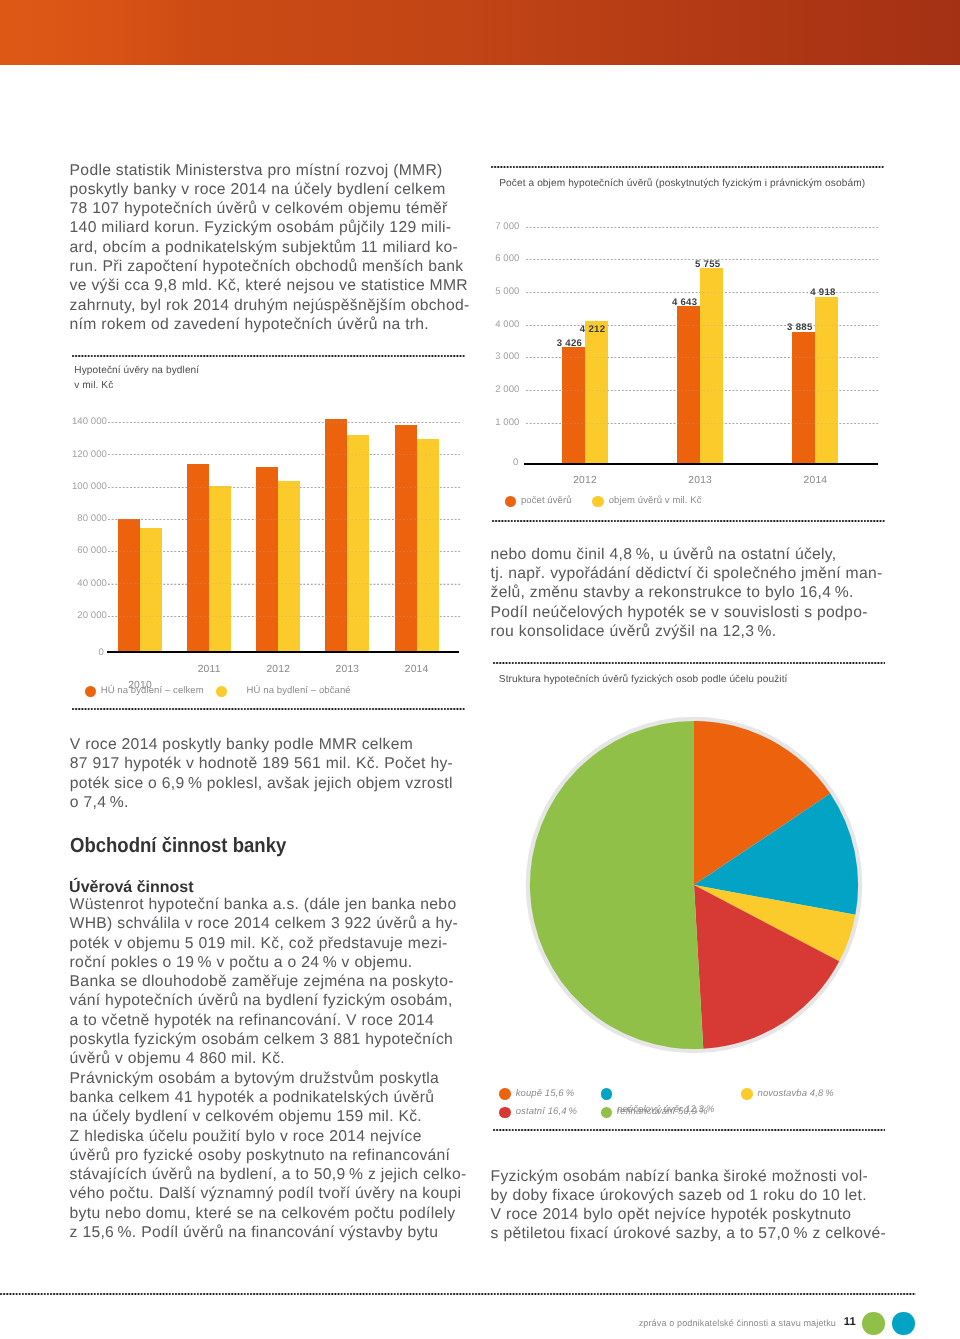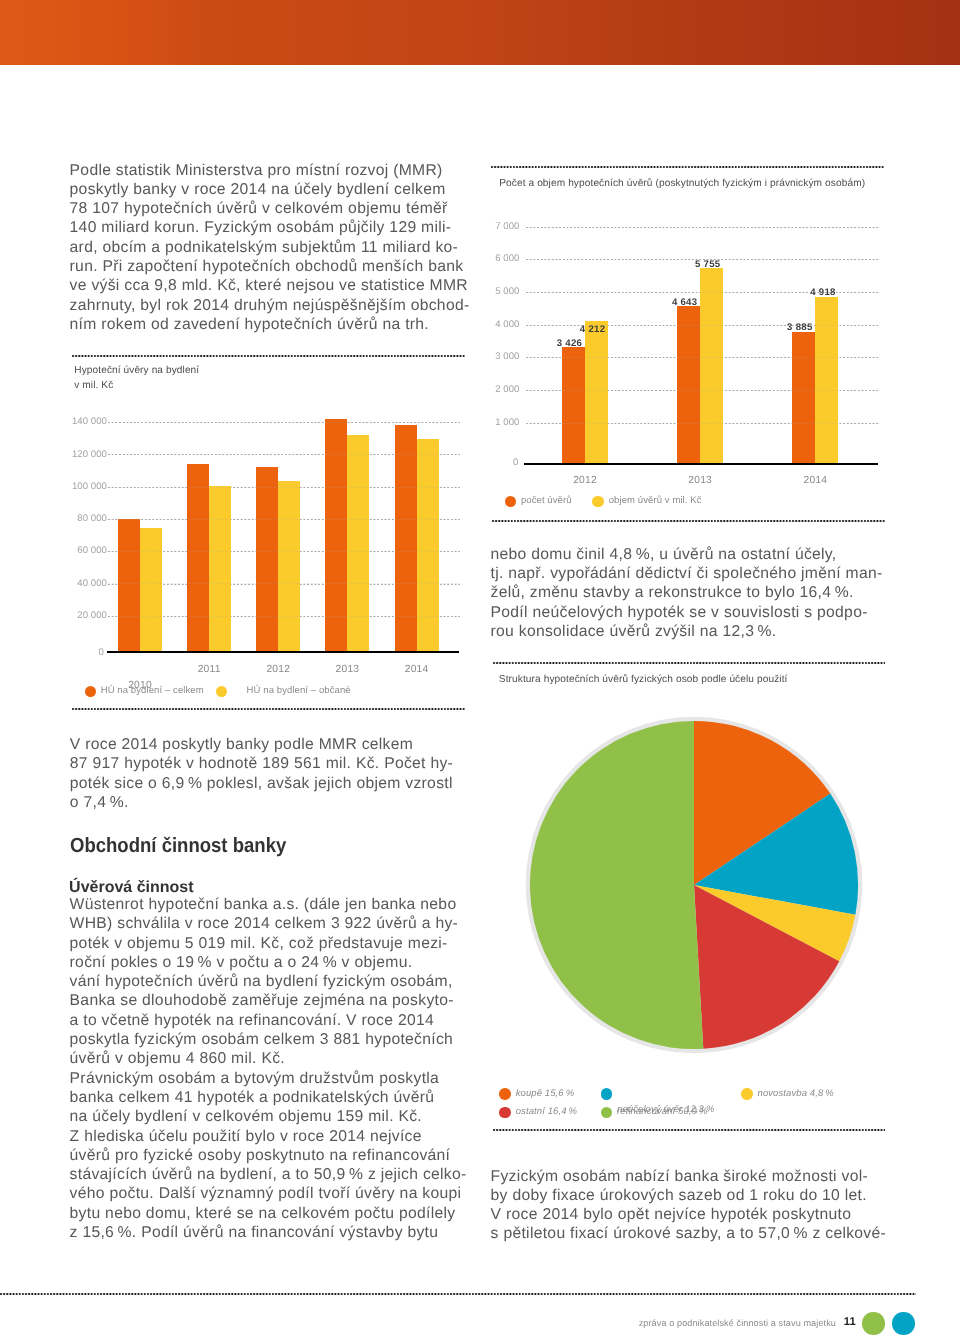--- a/index.html
+++ b/index.html
@@ -125,22 +125,22 @@
 
   <div class="h1" style="position:absolute;left:70.2px;top:833.7px;">Obchodní činnost banky</div>
 
   <div class="h2" style="position:absolute;left:69.1px;top:878.6px;">Úvěrová činnost</div>
 
   <div class="body-text" id="mid-left-body" style="left:69.6px;top:895.0px;width:410px;">
       <div>Wüstenrot hypoteční banka a.s. (dále jen banka nebo</div>
       <div>WHB) schválila v roce 2014 celkem 3 922 úvěrů a hy-</div>
       <div>poték v objemu 5 019 mil. Kč, což představuje mezi-</div>
       <div>roční pokles o 19 % v počtu a o 24 % v objemu.</div>
+      <div>Banka se dlouhodobě zaměřuje zejména na poskyto-</div>
       <div>vání hypotečních úvěrů na bydlení fyzickým osobám,</div>
-      <div>Banka se dlouhodobě zaměřuje zejména na poskyto-</div>
       <div>a to včetně hypoték na refinancování. V roce 2014</div>
       <div>poskytla fyzickým osobám celkem 3 881 hypotečních</div>
       <div>úvěrů v objemu 4 860 mil. Kč.</div>
       <div>Právnickým osobám a bytovým družstvům poskytla</div>
       <div>banka celkem 41 hypoték a podnikatelských úvěrů</div>
       <div>na účely bydlení v celkovém objemu 159 mil. Kč.</div>
       <div>Z hlediska účelu použití bylo v roce 2014 nejvíce</div>
       <div>úvěrů pro fyzické osoby poskytnuto na refinancování</div>
       <div>stávajících úvěrů na bydlení, a to 50,9 % z jejich celko-</div>
       <div>vého počtu. Další významný podíl tvoří úvěry na koupi</div>

